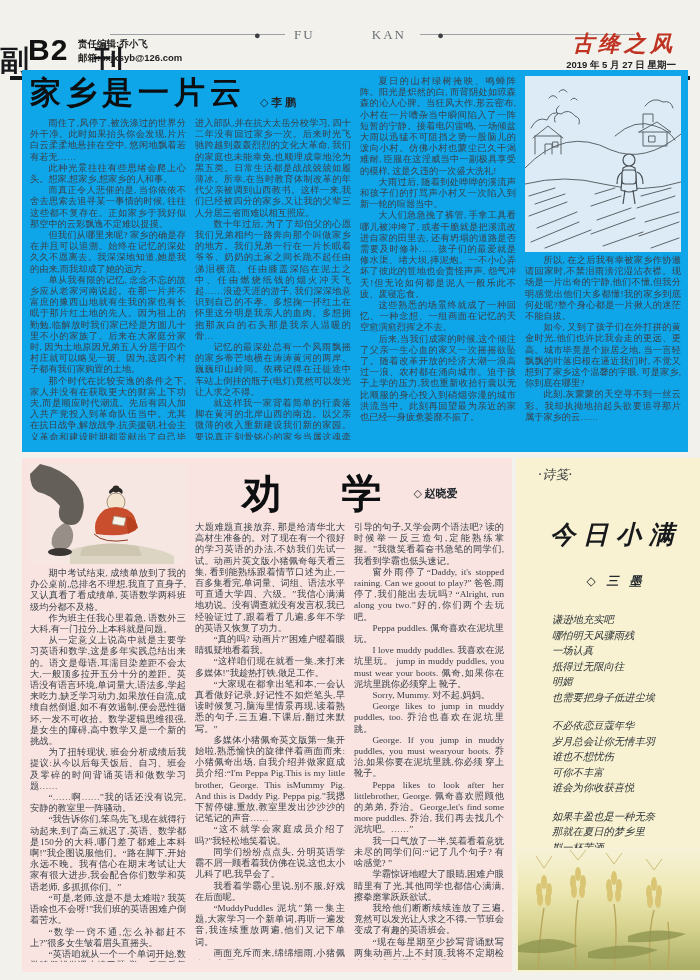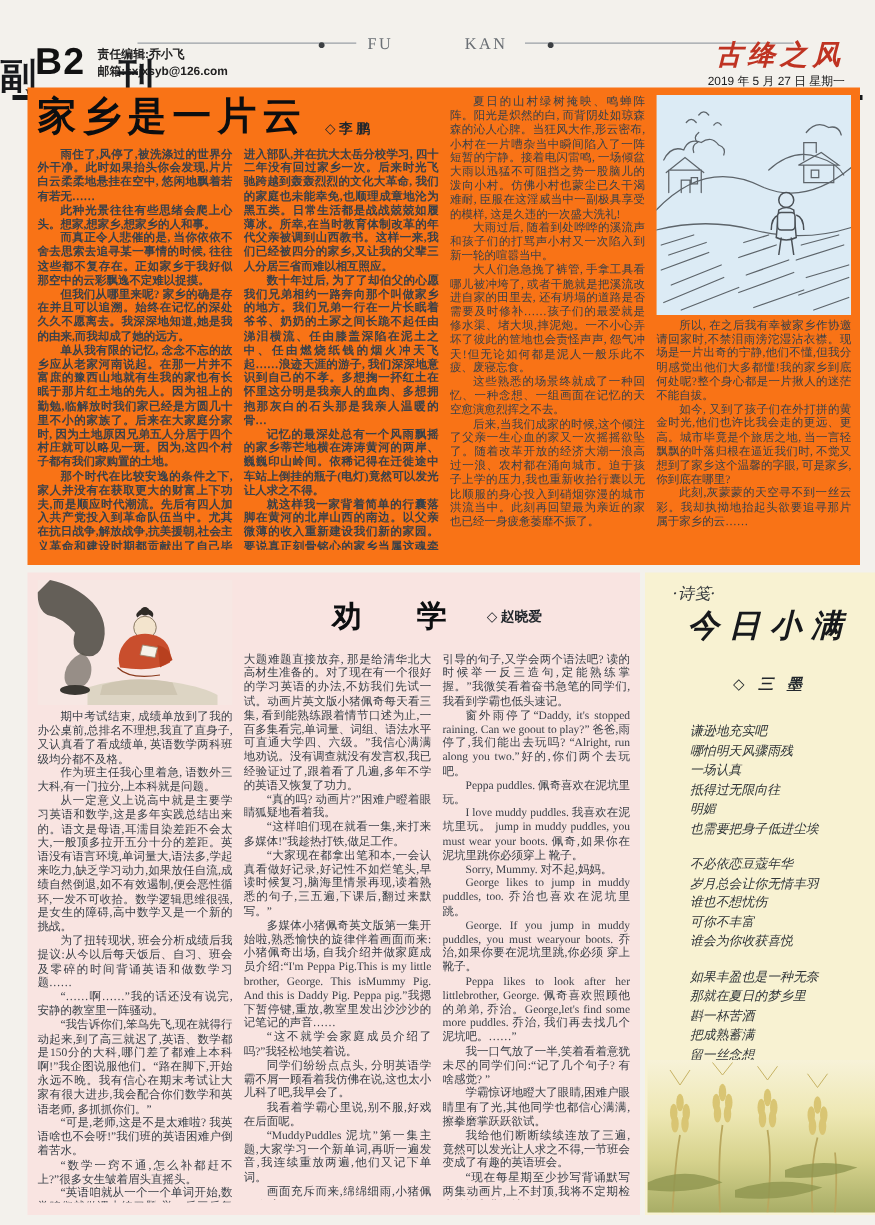--- a/index.html
+++ b/index.html
@@ -20,63 +20,63 @@
   .sec-en .w { margin:0 26px; }
   .sec-cn { position:absolute; left:0; top:24px; width:700px; text-align:left; font-size:29px;
     font-weight:bold; color:#17191c; font-family:"Liberation Serif","DejaVu Serif",serif; letter-spacing:18px; }
   .mh-line { position:absolute; top:17px; height:1px; background:#9aa0a5; }
   .mh-line.l { left:110px; width:175px; }
   .mh-line.r { left:420px; width:215px; }
   .brand { position:absolute; right:24px; top:12px; text-align:right; }
   .brand-name { font-family:"DejaVu Serif",serif; font-style:italic; font-weight:bold;
     font-size:22px; letter-spacing:4px; color:#bf3322; }
   .brand-date { margin-top:0; font-family:"Liberation Sans","DejaVu Sans",sans-serif;
-    font-weight:normal; font-size:9.5px; color:#222; }
+    font-weight:bold; font-size:9.5px; color:#222; }
 
   
   .sect-a1 { position:absolute; left:22px; top:70px; width:666px; height:382px;
-    background:#f97316; padding:6px 8px; }
+    background:#0ea5e9; padding:6px 8px; }
   .sect-a2 { position:absolute; left:22px; top:458px; width:490px; height:514px;
     background:#f9e4e1; padding:6px 8px; }
   .sect-side { position:absolute; left:516px; top:458px; width:200px; height:514px;
     background:#f8f2d2; padding:8px 22px; }
 
   
   .cols { display:flex; gap:9px; }
   .col { width:156px; overflow:hidden; font-size:9.2px; line-height:11.2px;
     text-align:justify; color:#3a4149; overflow-wrap:anywhere; }
   .col p { text-indent:2em; margin:0; }
   .col p.noindent { text-indent:0; }
 
   
   .a1-left { width:321px; }
   .a1-titlerow { height:42px; display:flex; align-items:flex-end; gap:14px; padding-bottom:4px; }
   .a1-title { font-family:"Liberation Sans","DejaVu Sans",sans-serif; font-weight:bold;
     font-size:31px; letter-spacing:5px; color:#0c0e10; white-space:nowrap; }
   .a1-author { font-size:11px; font-weight:bold; color:#22272c; white-space:nowrap; padding-bottom:4px; }
-  .a1-cols { display:flex; gap:9px;font-weight:bold; }
+  .a1-cols { display:flex; gap:9px; }
   .a1-cols .col { height:322px; }
   .a1-colsfull .col { height:368px; }
   .a1-illus { width:156px; height:176px; margin-bottom:3px; }
 
   
   .a2-wrap { display:flex; gap:9px; }
   .a2-col1 { width:156px; }
   .a2-illus { width:156px; height:100px; margin-bottom:4px; }
   .a2-col1 .col { height:394px; }
   .a2-right { width:309px; }
   .a2-titlerow { height:58px; display:flex; align-items:center; justify-content:center; gap:22px; }
   .a2-title { font-family:"Liberation Sans","DejaVu Sans",sans-serif; font-weight:bold;
-    font-size:24px; letter-spacing:10px; color:#0c0e10; }
+    font-size:40px; letter-spacing:10px; color:#0c0e10; }
   .a2-author { font-size:11px; font-weight:bold; color:#22272c; white-space:nowrap; }
   .a2-cols .col { height:438px; }
 
   
   .side-label { font-size:13px; color:#34383c; font-family:"DejaVu Serif",serif; font-style:italic; }
-  .side-title { text-align:center; font-size:25px; font-weight:bold;
+  .side-title { margin-top:34px; text-align:center; font-size:25px; font-weight:bold;
     font-style:italic; letter-spacing:8px; color:#17191c; font-family:"DejaVu Serif",serif; }
   .side-author { margin-top:22px; text-align:center; font-size:12px; font-weight:bold;
     font-style:italic; letter-spacing:4px; color:#22272c; }
   .poem { margin-top:22px; padding-left:14px; font-family:"DejaVu Serif",serif;
     font-style:italic; font-size:10.3px; line-height:15.5px; color:#2f3438; }
   .poem .stanza { margin-bottom:13px; }
   .wheat { position:absolute; left:2px; right:2px; bottom:2px; height:122px;
     background:linear-gradient(180deg,#f7f2d8 0%,#eee8b4 35%,#d7d38e 65%,#a8ad66 100%); overflow:hidden; }
 
   svg { display:block; }

